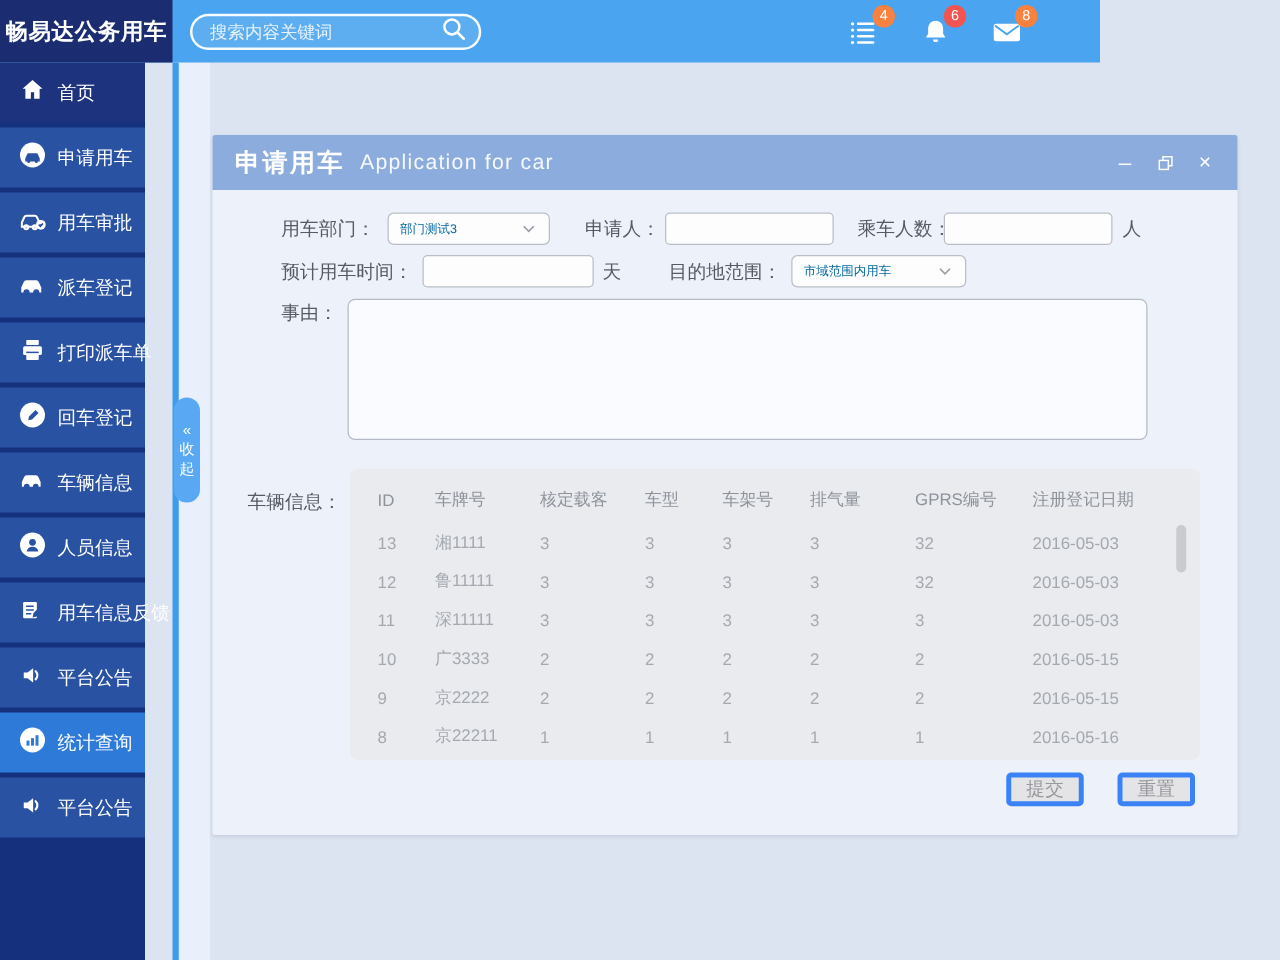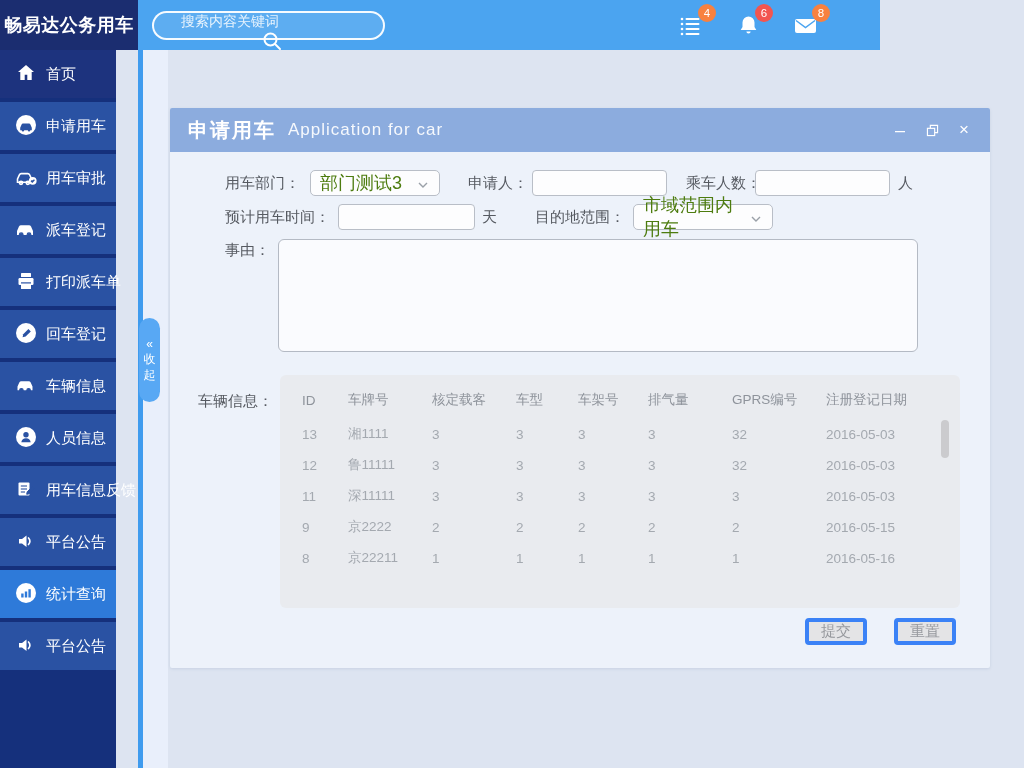--- a/index.html
+++ b/index.html
@@ -7,21 +7,21 @@
   body {
     position:relative; overflow:hidden;
     background:#dde4f1;
     font-family:"Liberation Sans","DejaVu Sans",sans-serif;
   }
   
   .topbar { position:absolute; top:0; left:0; width:880px; height:50px; background:#4BA4F0; display:flex; align-items:center; z-index:10; }
   .logo { width:138px; height:50px; background:#1B2D70; color:#fff; font-size:18px; font-weight:bold;
           display:flex; align-items:center; justify-content:center; letter-spacing:.5px; flex:none; }
   .search-pill { margin-left:14px; width:233px; height:29px; border:2px solid rgba(255,255,255,.95); border-radius:15px;
-                 display:flex; align-items:center; padding:0 8px 0 14px; background:rgba(255,255,255,.10);flex-direction:column; }
+                 display:flex; align-items:center; padding:0 8px 0 14px; background:rgba(255,255,255,.10); }
   .search-pill input { flex:1; min-width:0; background:transparent; border:none; outline:none; color:#fff; font-size:14px; font-family:inherit; }
   .search-pill input::placeholder { color:rgba(255,255,255,.85); }
   .notif-group { position:absolute; left:678px; top:0; height:50px; display:flex; align-items:center; gap:30px; }
   .notif { position:relative; width:27px; height:27px; cursor:pointer; }
   .notif svg { width:27px; height:27px; display:block; }
   .badge { position:absolute; top:-8px; right:-11px; min-width:18px; height:18px; padding:0 3px; border-radius:9px;
            color:#fff; font-size:11.5px; display:flex; align-items:center; justify-content:center; }
   
   .sidebar { position:absolute; top:50px; left:0; width:116px; height:718px; background:#15307C; z-index:4; }
   .side-item { height:48px; margin-bottom:4px; background:#2A52A3; color:#fff; display:flex; align-items:center;
@@ -46,21 +46,21 @@
   .pt-en { font-size:17px; margin-left:12px; color:rgba(255,255,255,.92); letter-spacing:1px;text-align:center; }
   .win-controls { margin-left:auto; display:flex; align-items:center; gap:16px; }
   .wc { color:#fff; cursor:pointer; display:flex; align-items:center; justify-content:center; width:16px; height:16px; }
   .wc-min { font-size:18px; line-height:10px; }
   .wc-close { font-size:17px; }
   
   .form-label { position:absolute; font-size:15px; color:#565a61; white-space:nowrap; }
   .text-input { position:absolute; height:26px; background:#fdfdfe; border:1px solid #b9bec7; border-radius:4px;
                 padding:0 8px; font-size:14px; color:#444; font-family:inherit; outline:none; }
   .select-box { position:absolute; height:26px; background:#fdfdfe; border:1px solid #b9bec7; border-radius:5px;
-                display:flex; align-items:center; padding:0 9px; font-size:18px; color:#4d7c0f; cursor:pointer; }
+                display:flex; align-items:center; padding:0 9px; font-size:10px; color:#0369a1; cursor:pointer; }
   .select-box .chev { margin-left:auto; width:14px; height:14px; }
   .reason-area { position:absolute; left:108px; top:131px; width:640px; height:113px; background:#fafbfe;
                  border:1px solid #b4bac4; border-radius:6px; resize:none; font-family:inherit; font-size:14px;
                  padding:8px 10px; color:#444; outline:none; }
   
   .table-panel { position:absolute; left:110px; top:267px; width:680px; height:233px; background:#E9EBEF; border-radius:6px; }
   .table-panel table { width:100%; border-collapse:collapse; table-layout:fixed; margin-top:13px; }
   .table-panel th { color:#8E939B; font-weight:normal; font-size:13.5px; text-align:left; padding:3px 0 10px; }
   .table-panel td { color:#A4A9B0; font-size:13.5px; padding:6px 0 7px; overflow:hidden; white-space:nowrap; }
   .table-panel th:first-child, .table-panel td:first-child { padding-left:22px; }
@@ -338,20 +338,30 @@
             <td>11</td>
             <td>深11111</td>
             <td>3</td>
             <td>3</td>
             <td>3</td>
             <td>3</td>
             <td>3</td>
             <td>2016-05-03</td>
           </tr>
           <tr>
+            <td>10</td>
+            <td>广3333</td>
+            <td>2</td>
+            <td>2</td>
+            <td>2</td>
+            <td>2</td>
+            <td>2</td>
+            <td>2016-05-15</td>
+          </tr>
+          <tr>
             <td>9</td>
             <td>京2222</td>
             <td>2</td>
             <td>2</td>
             <td>2</td>
             <td>2</td>
             <td>2</td>
             <td>2016-05-15</td>
           </tr>
           <tr>

